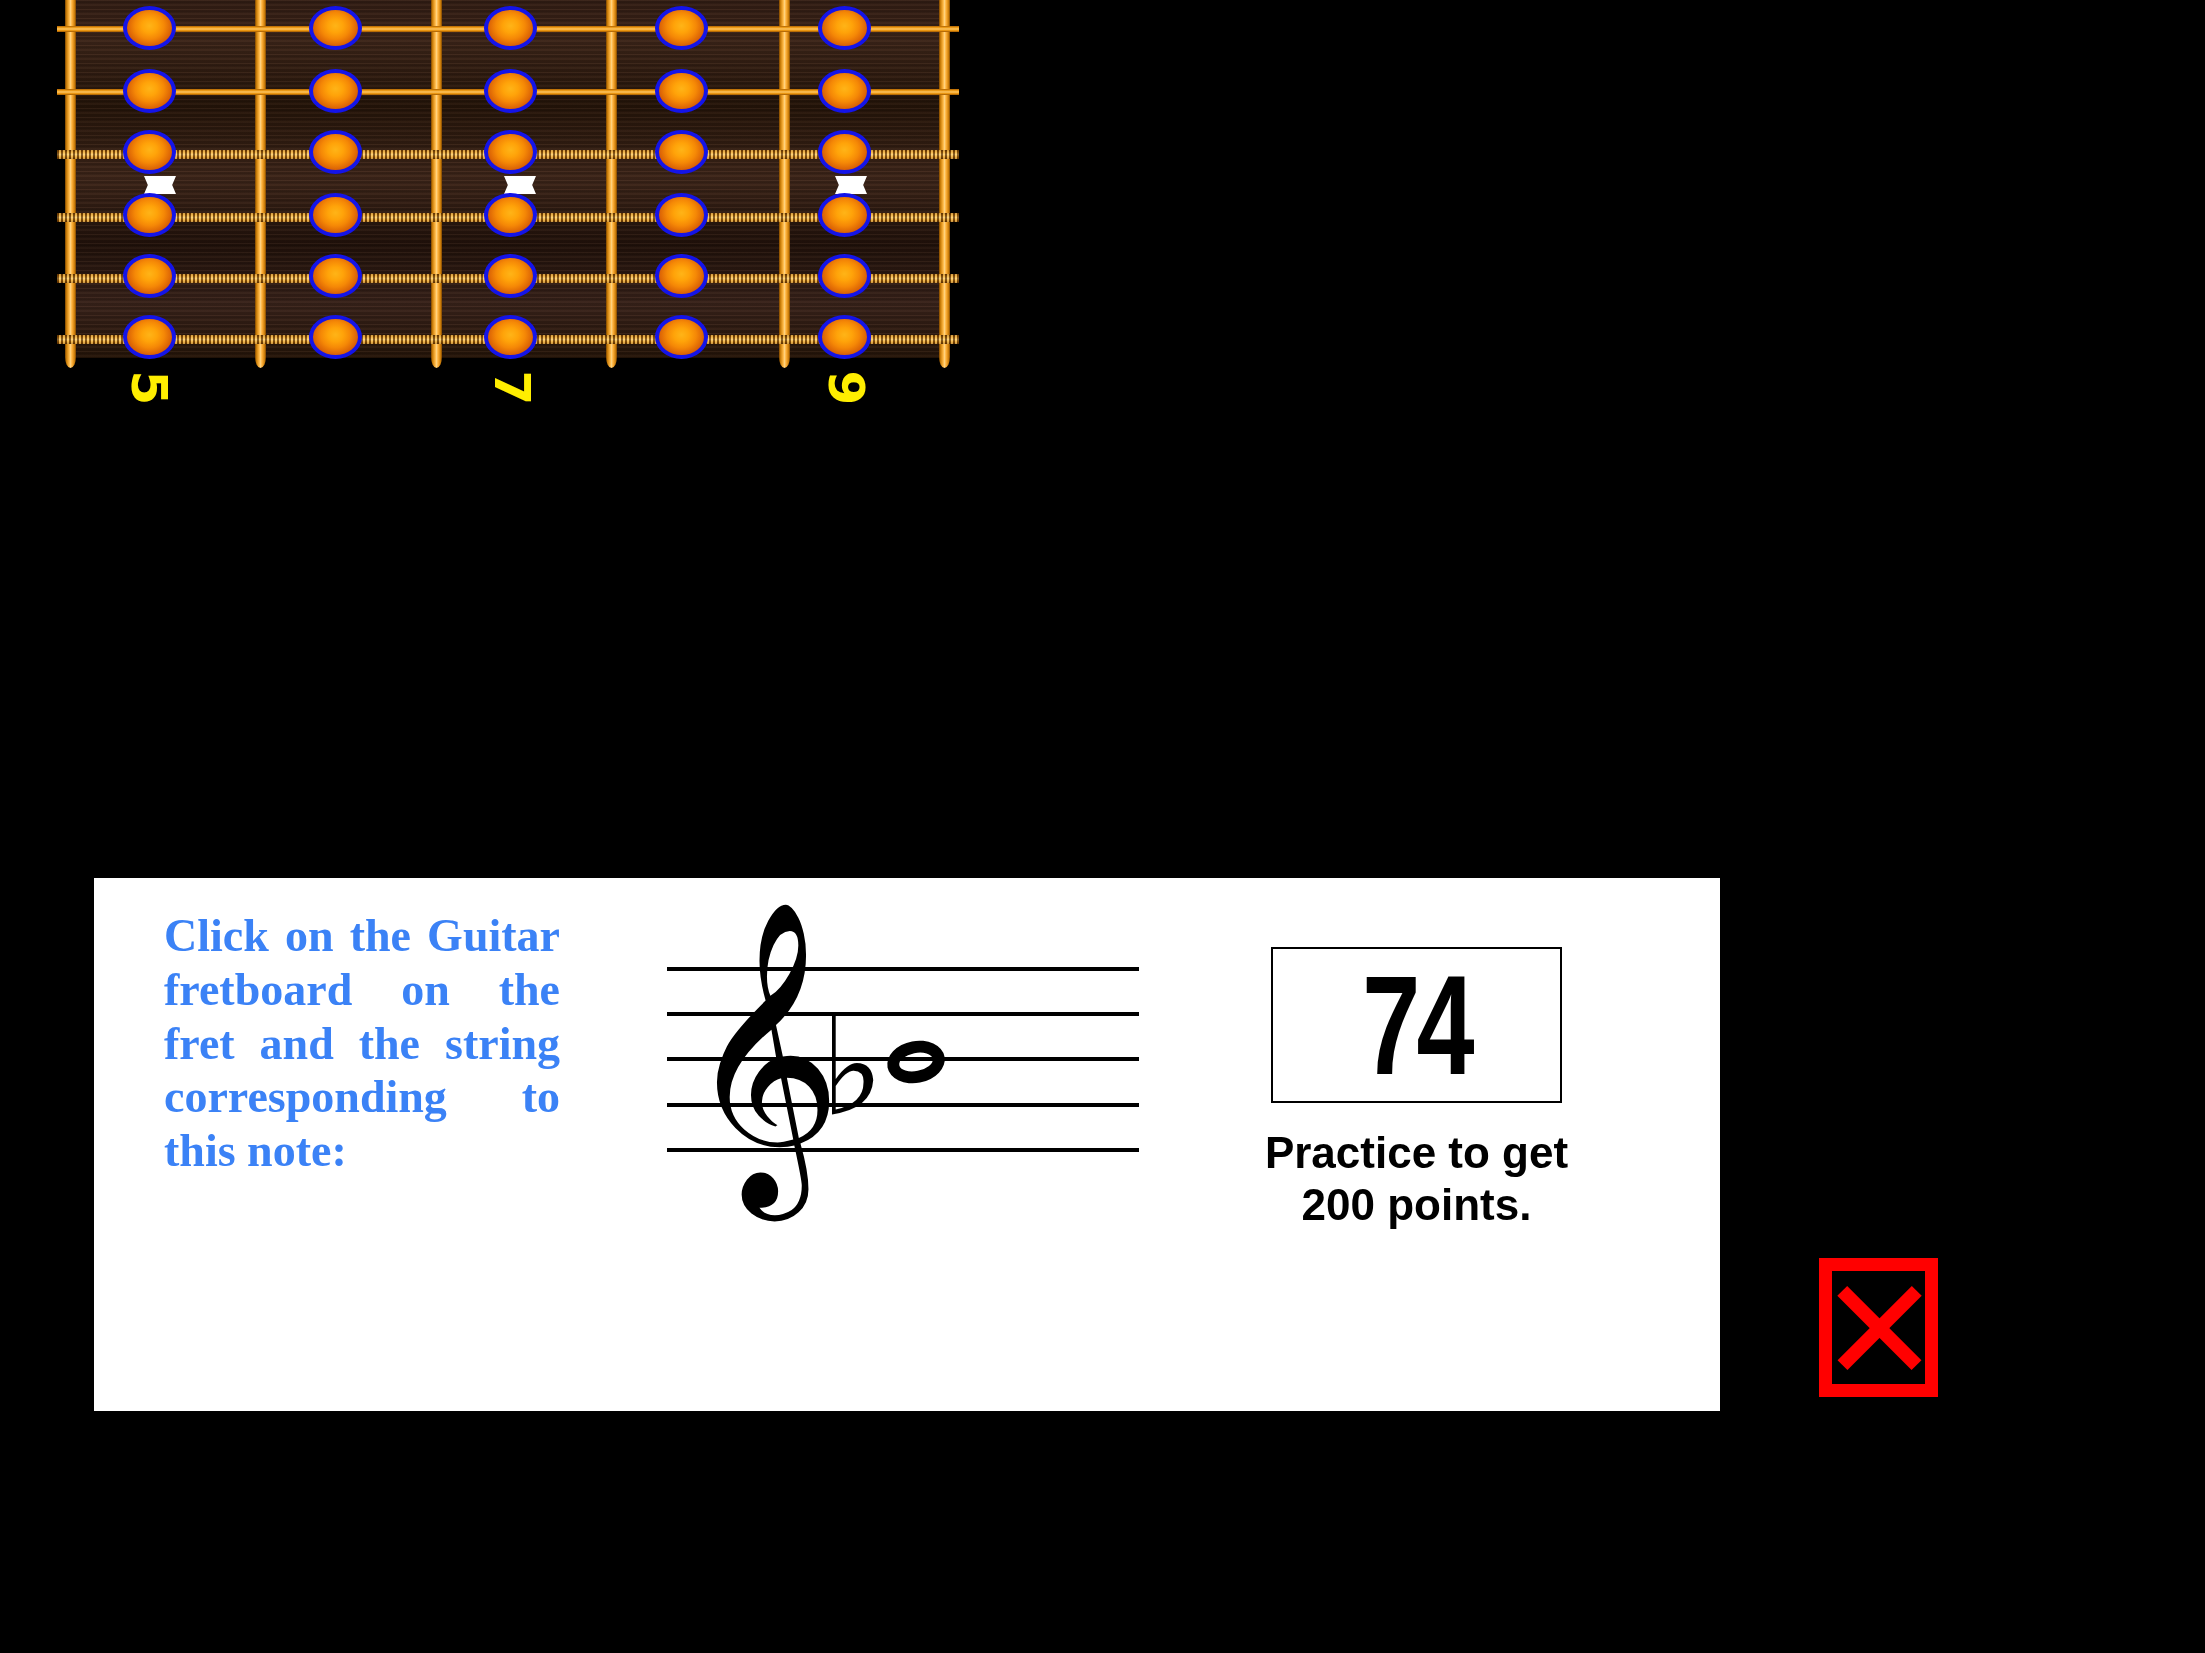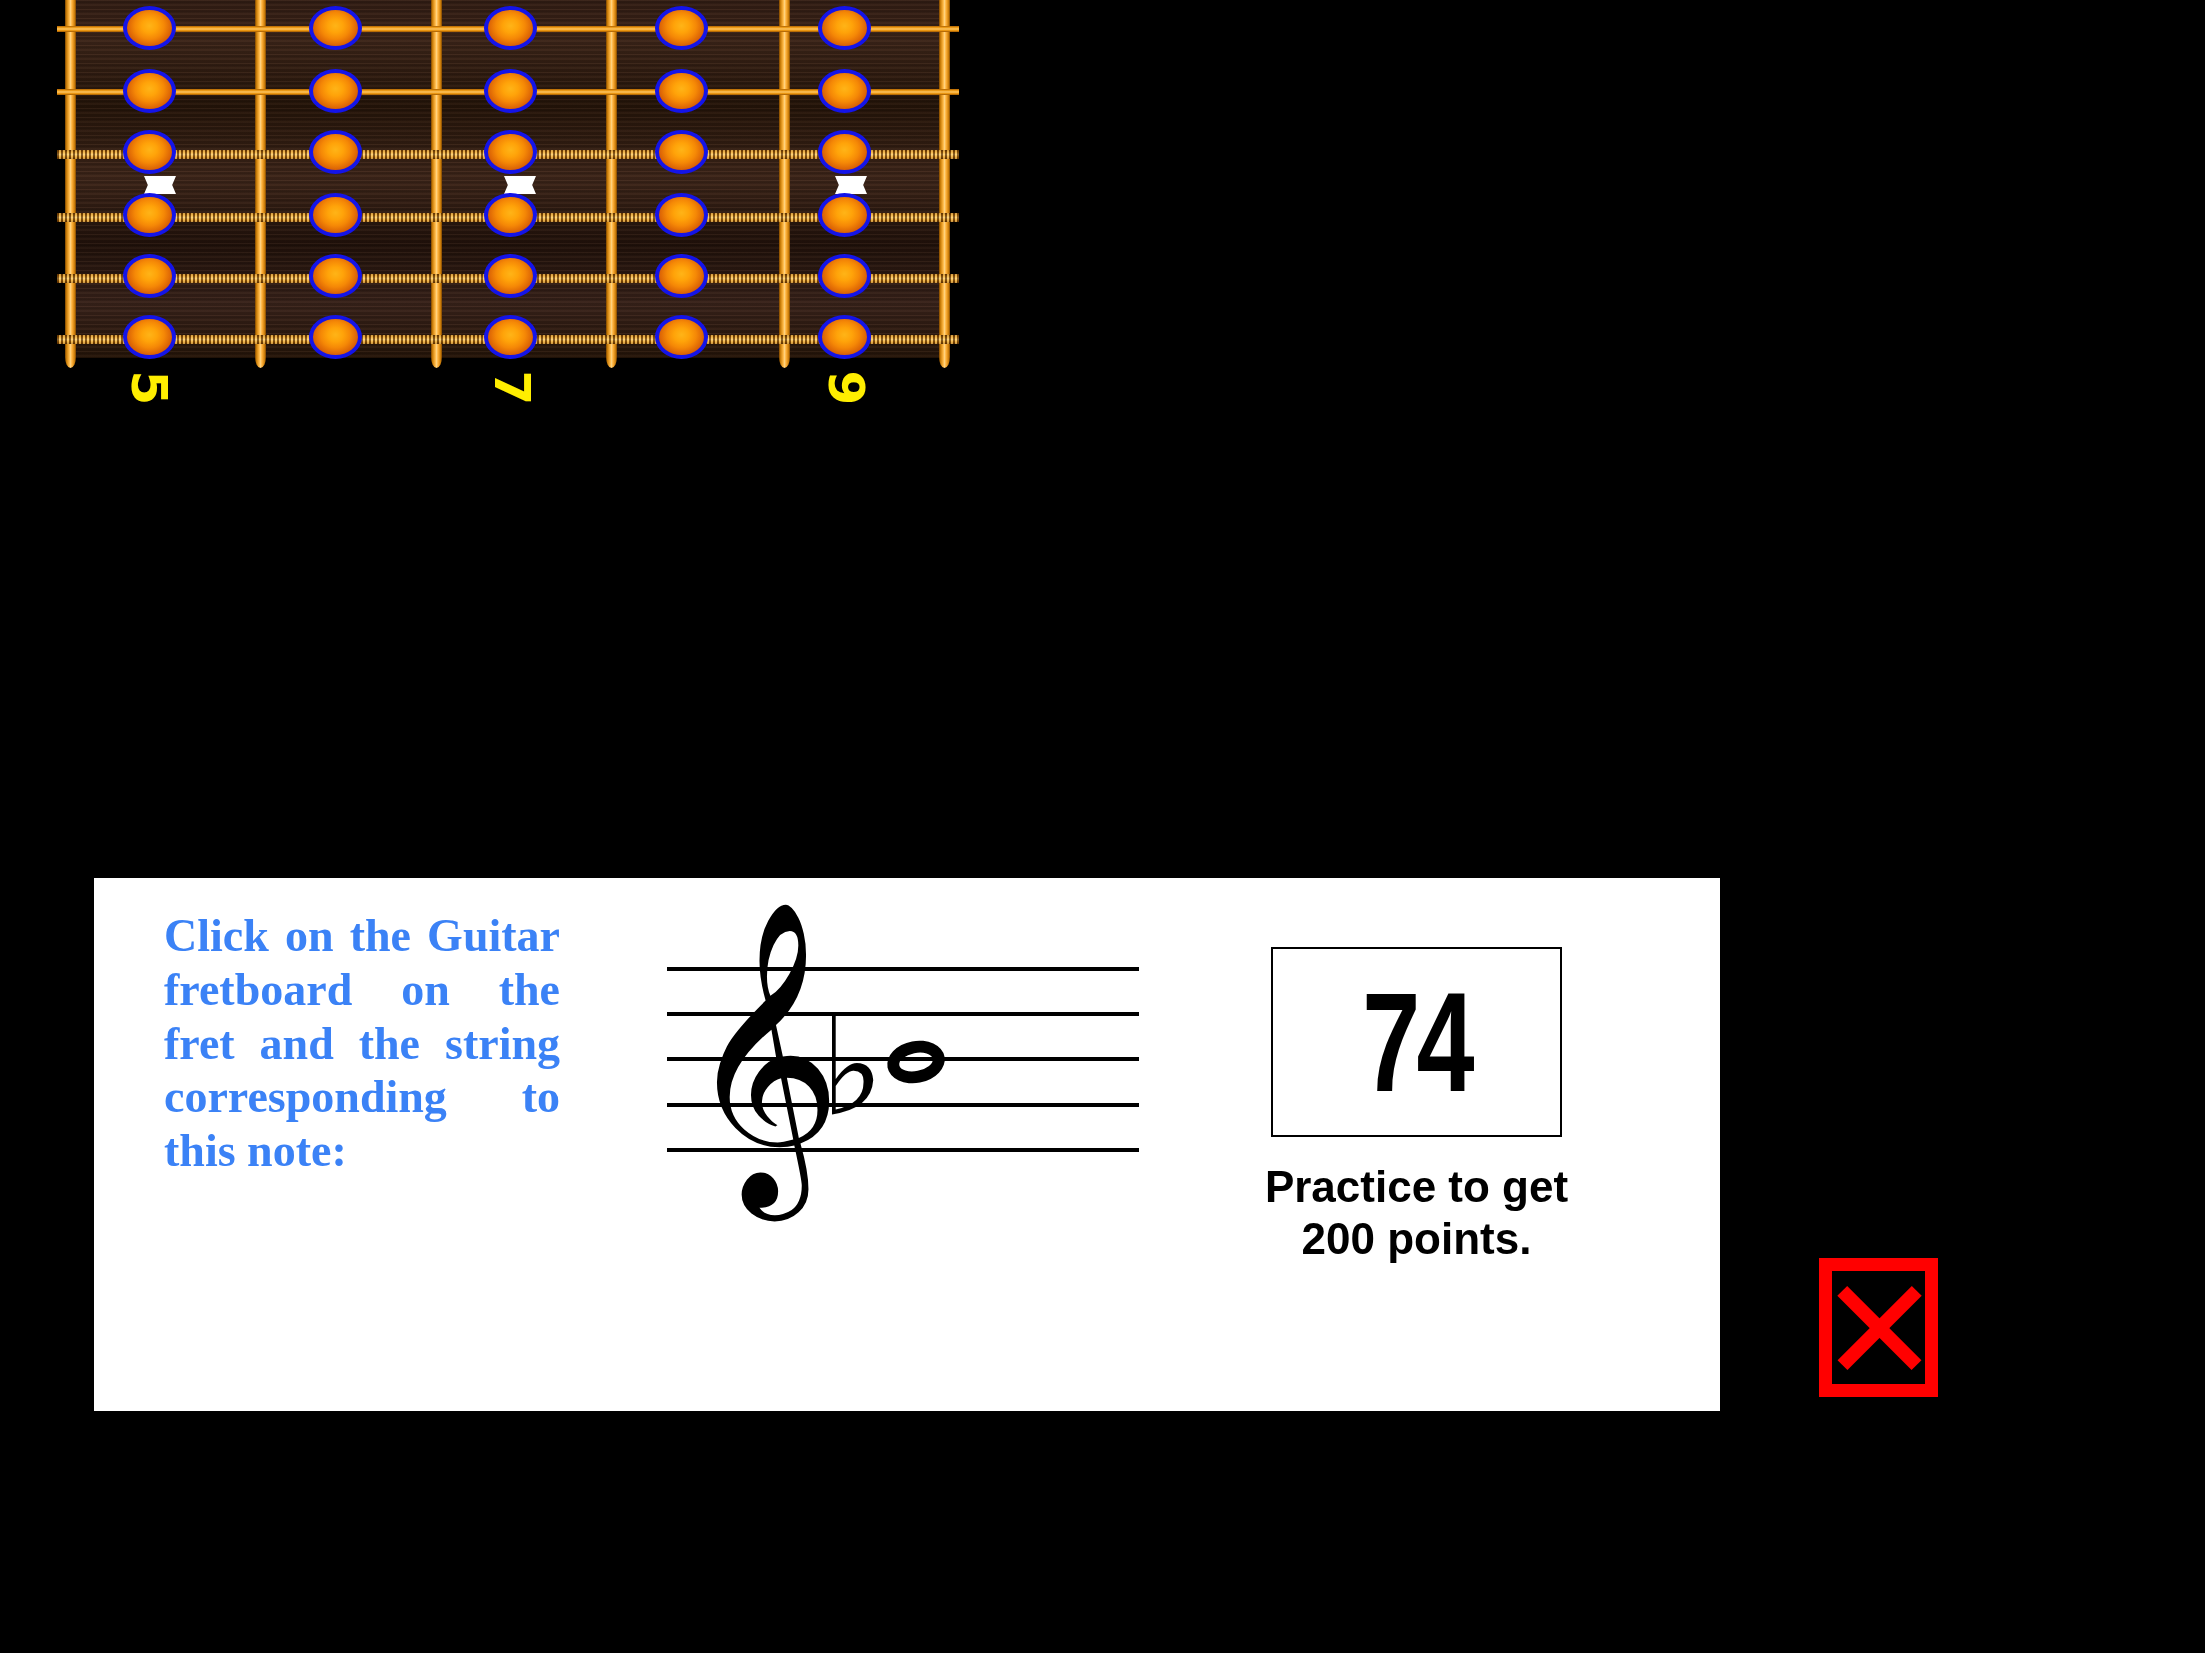--- a/index.html
+++ b/index.html
@@ -188,21 +188,21 @@
   
   #score-block {
     position: absolute;
     left: 1153px;
     top: 69px;
     width: 339px;
     text-align: center;
   }
   #score-box {
     width: 291px;
-    height: 190px;
+    height: 156px;
     margin: 0 auto;
     border: 2.4px solid #000000;
     box-sizing: border-box;
     display: flex;
     align-items: center;
     justify-content: center;
   }
   #score-value {
     font-family: "Liberation Sans", sans-serif;
     font-weight: bold;

